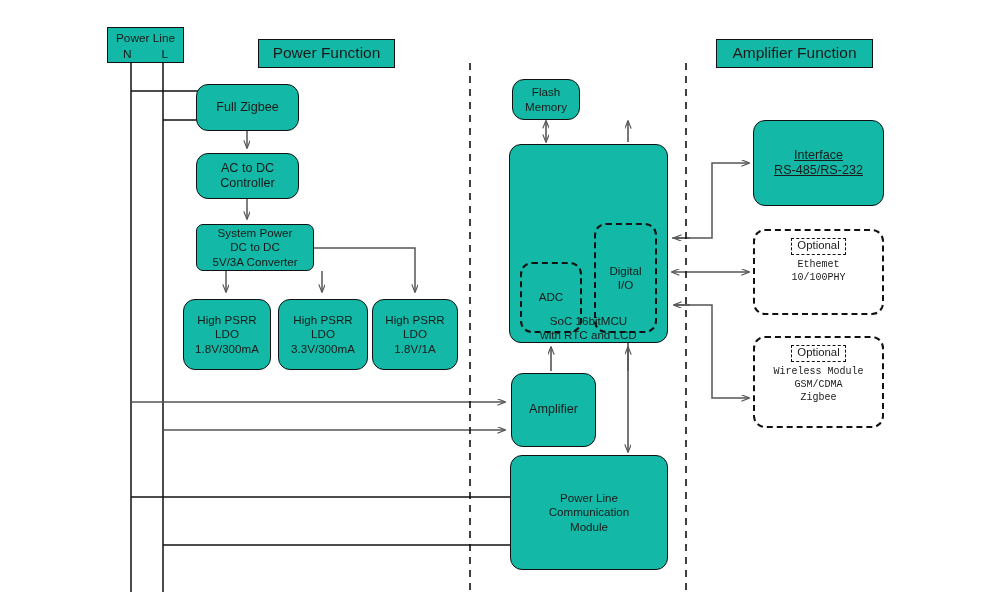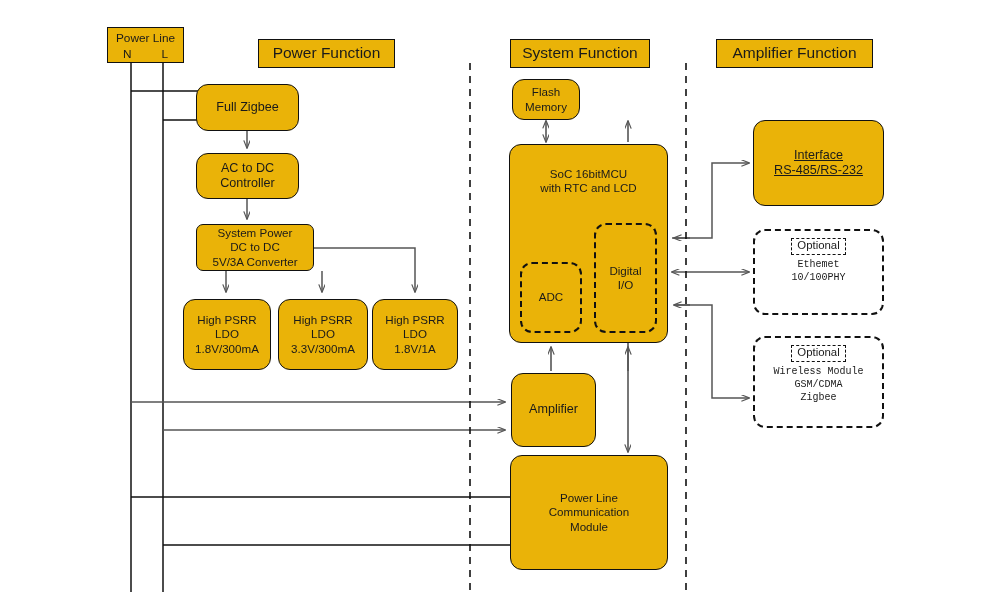--- a/index.html
+++ b/index.html
@@ -4,21 +4,21 @@
 <title>Block Diagram</title>
 <style>
   html,body{margin:0;padding:0;background:#ffffff;}
   body{width:1000px;height:600px;overflow:hidden;
        font-family:"Liberation Sans","DejaVu Sans",sans-serif;color:#1a1a1a;}
   #canvas{position:relative;width:1000px;height:600px;background:#fff;}
   svg#wires{position:absolute;left:0;top:0;width:1000px;height:600px;}
 
   .node{position:absolute;box-sizing:border-box;display:flex;
         align-items:center;justify-content:center;text-align:center;
-        background:#eab308;line-height:1.22;}
+        background:#14b8a6;line-height:1.22;}
 
   
   .rr{border:1.6px solid #111;border-radius:12px;}
   
   .sq{border:1.4px solid #111;border-radius:0;}
   
   .dr{border:2px dashed #111;border-radius:12px;background:transparent;text-align:center;}
   
   .dsq{border:1.5px dashed #111;border-radius:0;background:transparent;}
 
@@ -105,23 +105,20 @@
 
     <g stroke="#111" stroke-width="1.6" stroke-dasharray="7 6" fill="none">
       <line x1="470" y1="63" x2="470" y2="591"></line>
       <line x1="686" y1="63" x2="686" y2="591"></line>
     </g>
   </svg>
 
   <div class="node sq hdr" style="left:258px;top:39px;width:137px;height:29px;">
     <span>Power Function</span>
   </div>
-  <div class="node sq hdr" style="left:510px;top:39px;width:140px;height:29px;">
-    <span>System Function</span>
-  </div>
   <div class="node sq hdr" style="left:716px;top:39px;width:157px;height:29px;">
     <span>Amplifier Function</span>
   </div>
 
   <div class="node sq pl-box" style="left:107px;top:27px;width:77px;height:36px;">
     <div class="pl-title">Power Line</div>
     <div class="pl-row">
       <span>N</span>
       <span>L</span>
     </div>
@@ -147,21 +144,21 @@
   </div>
   <div class="node rr lbl-sm" style="left:372px;top:299px;width:86px;height:71px;">
     <span class="ml">High PSRR<br>LDO<br>1.8V/1A</span>
   </div>
 
   <div class="node rr lbl-sm" style="left:512px;top:79px;width:68px;height:41px;">
     <span class="ml">Flash<br>Memory</span>
   </div>
 
   <div class="node rr lbl-sm" style="left:509px;top:144px;width:159px;height:199px;
-              align-items:flex-start;padding-top:22px;">
+              align-items:flex-end;padding-top:22px;">
     <span class="ml">SoC 16bitMCU<br>with RTC and LCD</span>
   </div>
 
   <div class="node dr lbl-sm" style="left:520px;top:262px;width:62px;height:71px;">
     <span class="ml">ADC</span>
   </div>
   <div class="node dr lbl-sm" style="left:594px;top:223px;width:63px;height:110px;">
     <span class="ml">Digital<br>I/O</span>
   </div>
 

